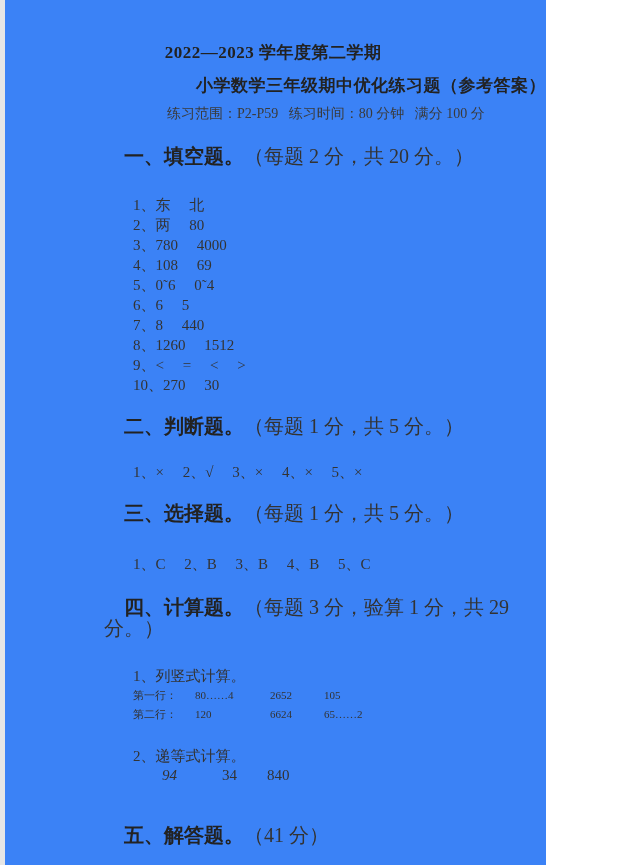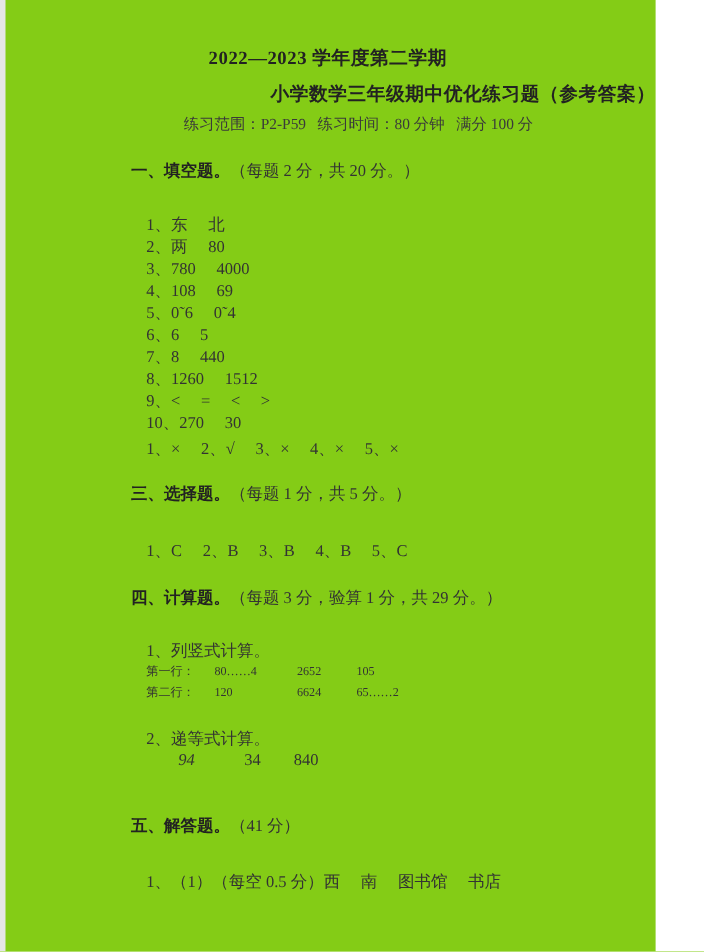--- a/index.html
+++ b/index.html
@@ -1,28 +1,28 @@
 <!DOCTYPE html>
 <html><head>
 <meta charset="utf-8">
 <style>
   html,body{margin:0;padding:0;}
   body{
     width:640px;height:865px;background:#ffffff;overflow:hidden;
     font-family:"Liberation Serif","DejaVu Serif",serif;
     color:#2e2e2e;
   }
-  .page{position:relative;width:596px;height:865px;background:#84cc16;}
+  .page{position:relative;width:546px;height:865px;background:#3b82f6;}
   .edge-strip{position:absolute;left:0;top:0;width:5px;height:865px;background:#e6e6e6;}
 
   .title{padding-top:42px;text-align:center;font-size:17px;font-weight:bold;line-height:21px;color:#222;letter-spacing:.5px;}
   .subtitle{margin-top:12px;text-align:right;font-size:17px;font-weight:bold;line-height:21px;color:#222;letter-spacing:.5px;}
   .meta{margin:9px 0 0 167px;font-size:14px;line-height:18px;color:#3a3a3a;white-space:pre-wrap;}
 
-  .sec-heading{margin-left:104px;font-size:15px;line-height:21px;white-space:pre-wrap;}
+  .sec-heading{margin-left:104px;font-size:20px;line-height:21px;white-space:pre-wrap;}
   .sec-heading .lbl{font-weight:bold;color:#222;}
   .sec-heading .note{font-weight:normal;color:#333;}
 
   .ans{margin-left:133px;font-size:15px;line-height:20px;white-space:pre-wrap;color:#333;}
   .fill-items{margin-top:7px;}
   .mt2{margin-top:2px;} .mt4{margin-top:4px;} .mt7{margin-top:7px;} .mt9{margin-top:9px;font-family:Liberation Serif, serif;}
   .mt19{margin-top:19px;} .mt23{margin-top:23px;}
 
   .crow{margin-left:133px;font-size:11px;line-height:19px;display:flex;color:#333;}
   .crow .lab{width:62px;}
@@ -53,20 +53,23 @@
     <div class="ans">3、780     4000</div>
     <div class="ans">4、108     69</div>
     <div class="ans">5、0˜6     0˜4</div>
     <div class="ans">6、6     5</div>
     <div class="ans">7、8     440</div>
     <div class="ans">8、1260     1512</div>
     <div class="ans">9、&lt;     =     &lt;     &gt;</div>
     <div class="ans">10、270     30</div>
   </div>
 
+  <div class="sec-heading">
+    <span class="lbl">二、判断题。</span><span class="note">（每题 1 分，共 5 分。）</span>
+  </div>
   <div class="ans mt4">1、×     2、√     3、×     4、×     5、×</div>
 
   <div class="sec-heading">
     <span class="lbl">三、选择题。</span><span class="note">（每题 1 分，共 5 分。）</span>
   </div>
   <div class="ans mt9">1、C     2、B     3、B     4、B     5、C</div>
 
   <div class="sec-heading mt2">
     <span class="lbl">四、计算题。</span><span class="note">（每题 3 分，验算 1 分，共 29 分。）</span>
   </div>

